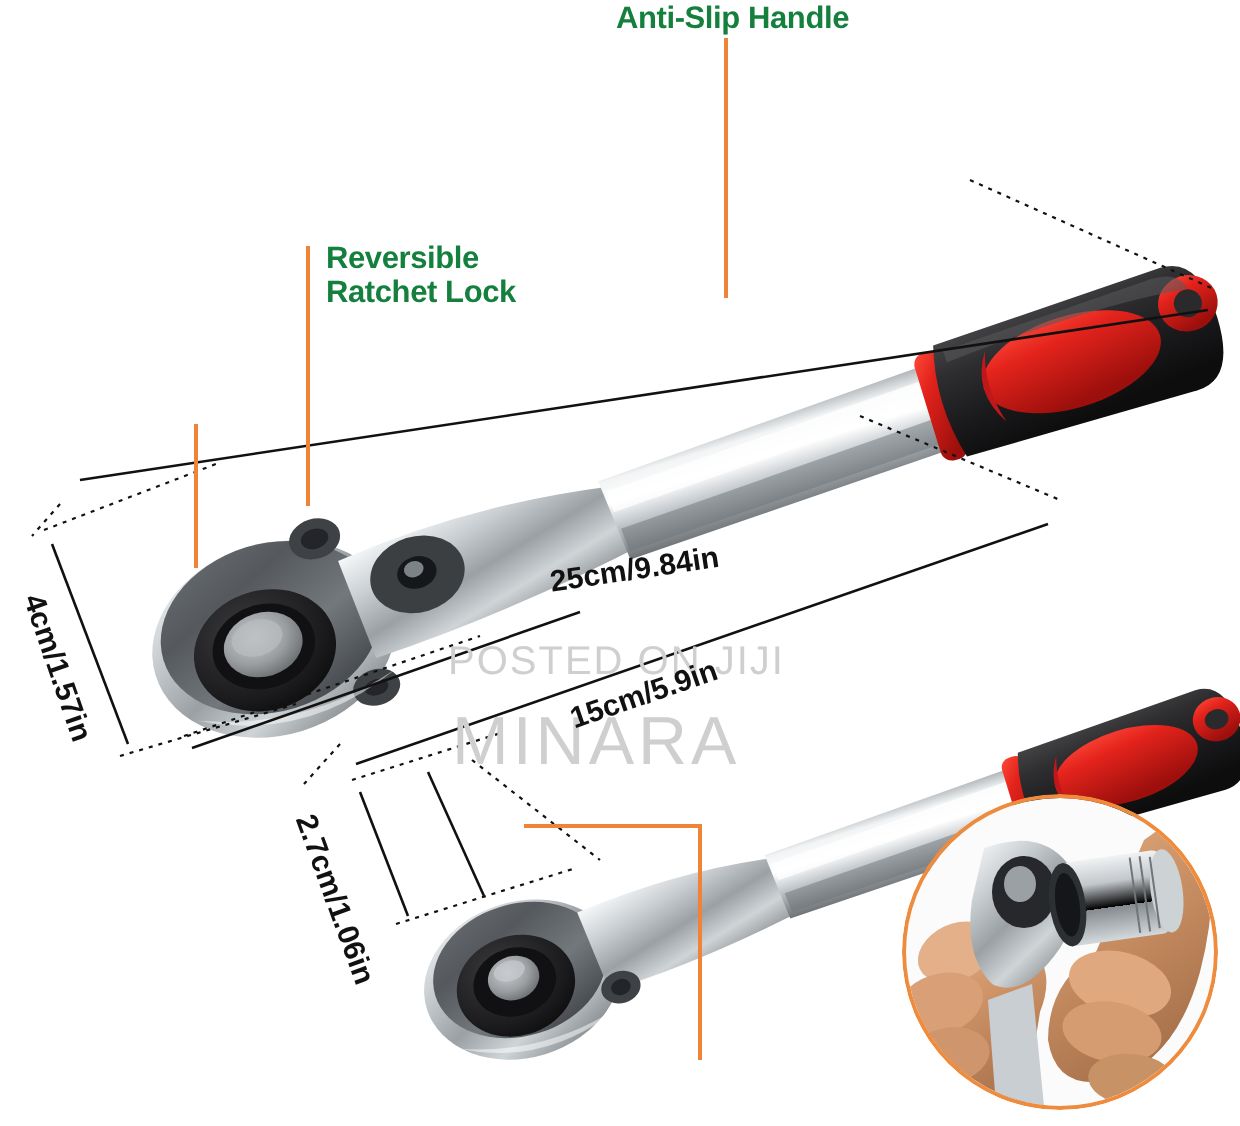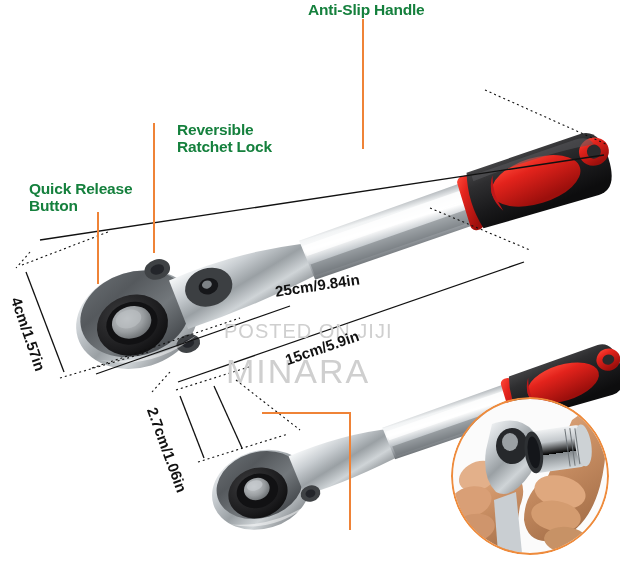--- a/index.html
+++ b/index.html
@@ -280,26 +280,24 @@
   <div class="inset" style="left:451px; top:397px; width:158px; height:158px;">
     <div class="inset-ring"></div>
   </div>
 
   <div class="wm wm-1" style="left:224px; top:320px;">POSTED ON JIJI</div>
   <div class="wm wm-2" style="left:226px; top:352px;">MINARA</div>
 
   <div class="anno" style="left:308px; top:1px;">Anti-Slip Handle</div>
   <div class="leader v" style="left:362px; top:19px; height:130px;"></div>
 
-  <div class="anno" style="left:177px; top:121px;">Reversible
+  <div class="anno" style="left:163px; top:121px;">Reversible
 Ratchet Lock</div>
   <div class="leader v" style="left:153px; top:123px; height:130px;"></div>
 
-  <div class="anno" style="left:29px; top:180px;">Quick Release
-Button</div>
   <div class="leader v" style="left:97px; top:212px; height:72px;"></div>
 
   <div class="leader h" style="left:262px; top:412px; width:89px;"></div>
   <div class="leader v" style="left:349px; top:412px; height:118px;"></div>
 
   <div class="dim" style="left:274px; top:283px; transform: rotate(-8.5deg);">25cm/9.84in</div>
 
   <div class="dim" style="left:283px; top:352px; transform: rotate(-19deg);">15cm/5.9in</div>
 
   <div class="dim" style="left:24px; top:295px; transform: rotate(71deg);">4cm/1.57in</div>

